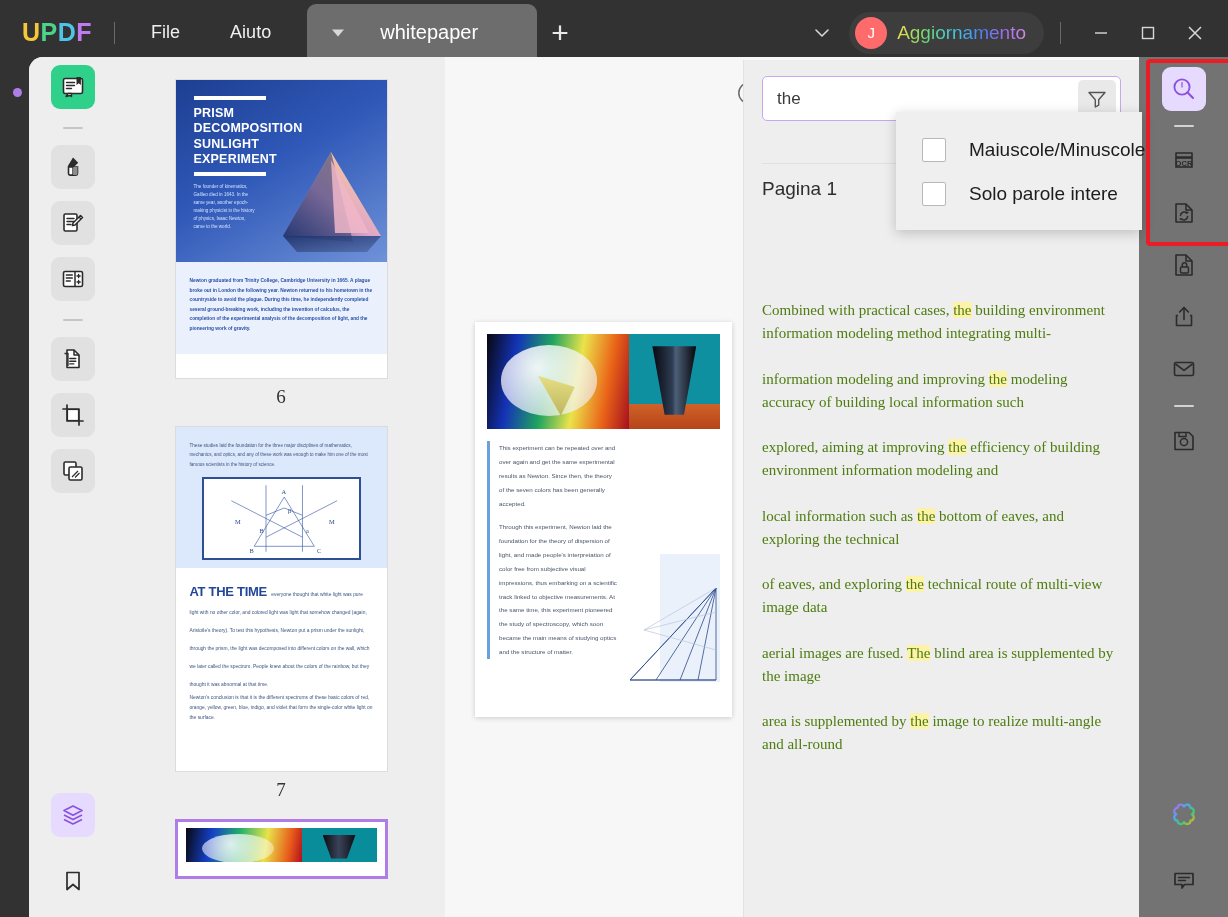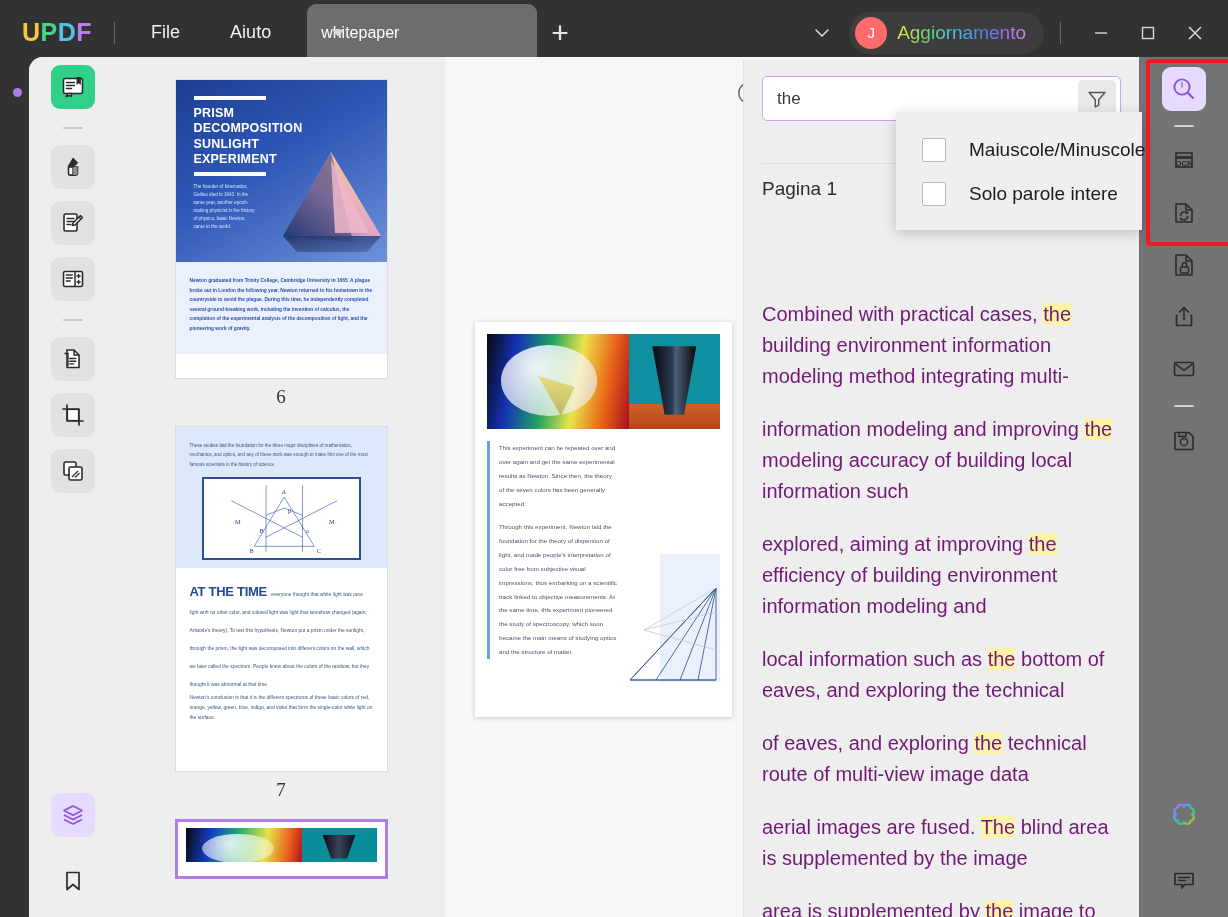--- a/index.html
+++ b/index.html
@@ -27,21 +27,21 @@
   .tab {
     margin-left: 22px; width: 230px; height: 57px; background: #6d6d6d;
     border-radius: 9px 9px 0 0; display: flex; align-items: center;
     position: relative;
   }
   .tab-caret {
     position: absolute; left: 25px; top: 50%; transform: translateY(-50%);
     width: 0; height: 0; border-left: 6px solid transparent;
     border-right: 6px solid transparent; border-top: 7px solid #d8d8d8;
   }
-  .tab-title { width: 100%; color: #ffffff; font-size: 16px; padding-left: 14px;}
+  .tab-title { width: 100%; text-align: center; color: #ffffff; font-size: 20px; padding-left: 14px;}
   .tab-plus { color: #e8e8e8; font-size: 30px; font-weight: 300; margin-left: 14px; line-height: 1; }
 
   .tb-right { margin-left: auto; display: flex; align-items: center; height: 57px; }
   .tb-chevron {
     width: 34px; height: 34px; display: flex; align-items: center; justify-content: center;
     color: #d6d6d6; margin-right: 10px;
   }
   .account {
     display: flex; align-items: center; gap: 10px; background: #3d3d3d;
     border-radius: 21px; padding: 5px 18px 5px 6px; height: 42px;
@@ -174,21 +174,21 @@
   }
   .filter-btn {
     width: 38px; height: 37px; background: #e9e9e9; border-radius: 5px;
     display: flex; align-items: center; justify-content: center; color: #555;
   }
   .spacer-row { height: 42px; }
   .hr-line { height: 1px; background: #e0e0e0; margin: 0 0 0 18px; }
   .pagina { font-size: 19px; color: #2e2e2e; padding: 14px 0 10px 18px; }
 
   #results { position: absolute; top: 228px; left: 0; right: 0; bottom: 0; overflow: hidden; padding-left: 18px;}
-  .result { font-size: 20px; line-height: 1.55; color: #701a75; padding: 11px 22px 11px 0; }
+  .result { font-size: 15px; line-height: 1.55; color: #4d7c0f; padding: 11px 22px 11px 0; font-family: Liberation Serif, serif; }
 
   
   #filter-dd {
     position: absolute; left: 152px; top: 52px; width: 246px;
     background: #efefef; box-shadow: 0 3px 12px rgba(0,0,0,.20);
     padding: 16px 0 14px; z-index: 40;
   }
   .dd-item { display: flex; align-items: center; gap: 23px; padding: 10px 0 10px 26px; }
   .cbx { width: 24px; height: 24px; border: 1.5px solid #b8b8b8; background: #fff; border-radius: 2px; flex: none; }
   .dd-label { font-size: 19px; color: #1c1c1c; }

